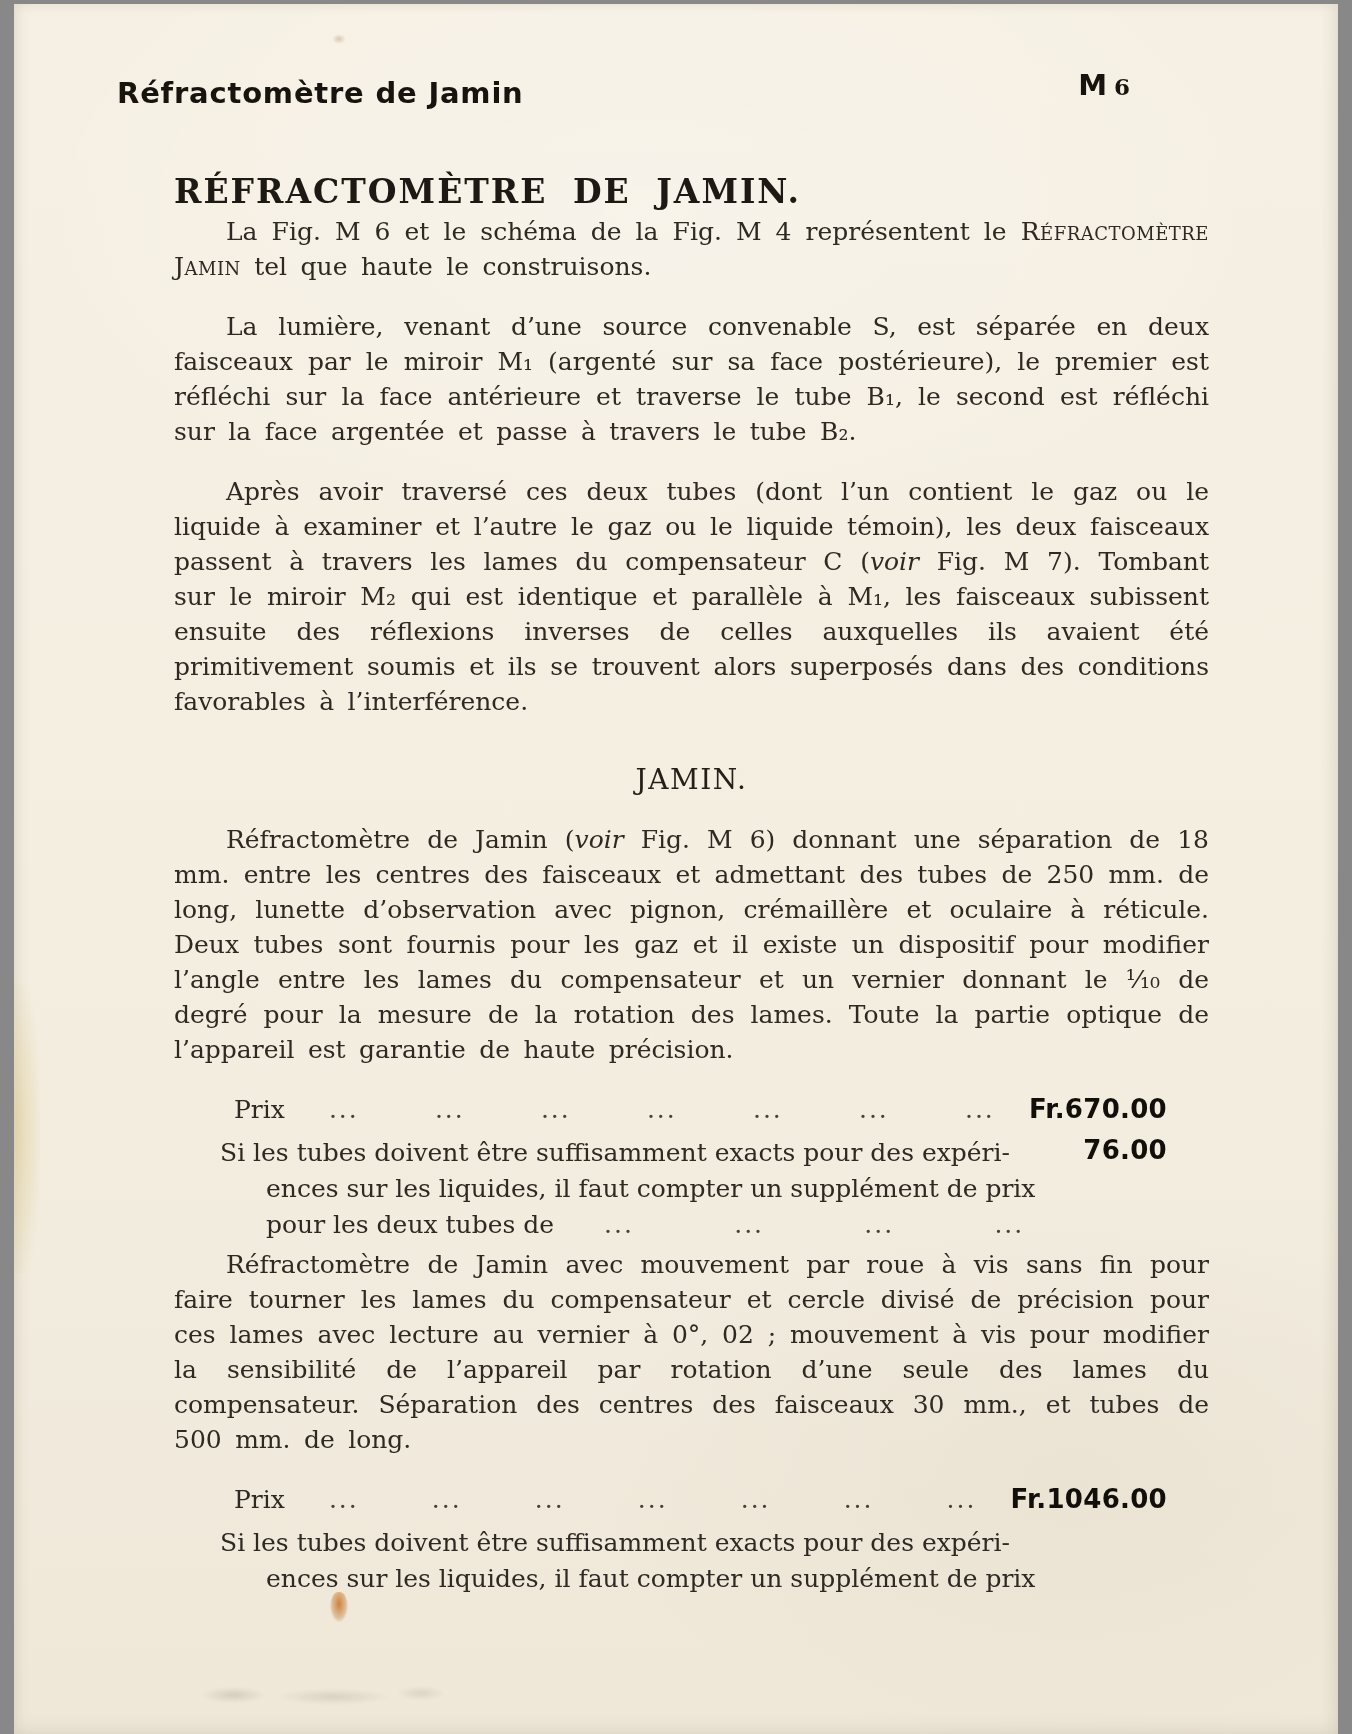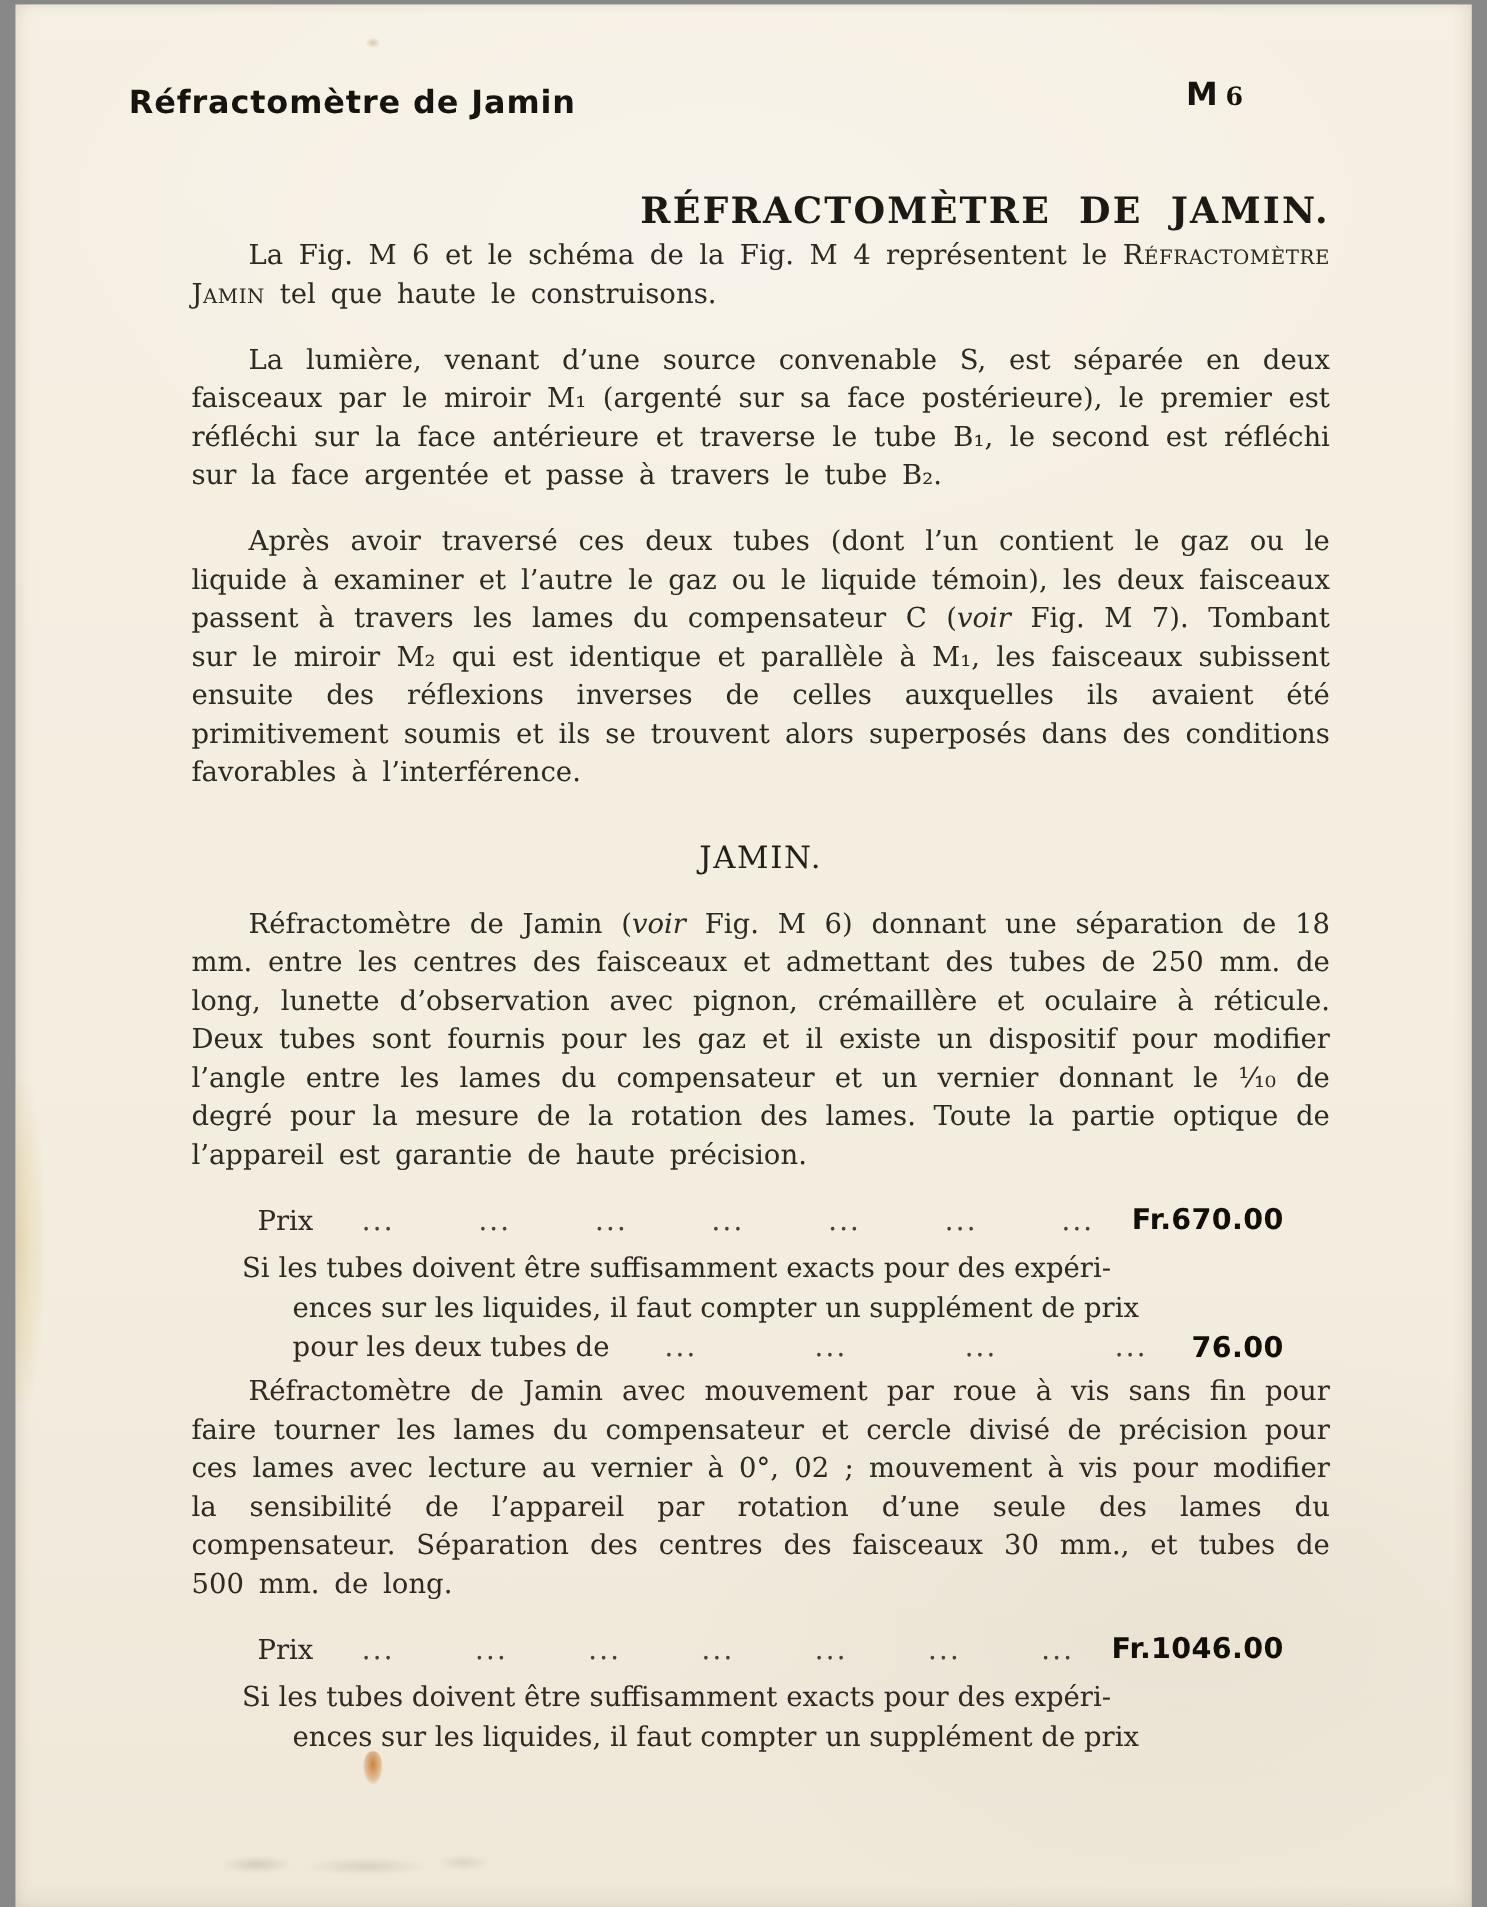--- a/index.html
+++ b/index.html
@@ -30,21 +30,21 @@
     color:#17140f; white-space:nowrap;
   }
   .header-right .ref-letter { font-family:"DejaVu Sans", sans-serif; font-weight:bold; font-size:29px; }
   .header-right .ref-number { font-family:"DejaVu Serif", serif; font-weight:bold; font-size:23px; margin-left:7px; }
 
   
   .content { position:absolute; left:160px; top:0; width:1035px; }
 
   .doc-title {
     margin-top:168px;
-    text-align:right;
+    text-align:left;
     font-size:33px; font-weight:bold;
     letter-spacing:2px; word-spacing:12px;
     color:#1d1914;
   }
 
   .body-text { font-size:25px; line-height:35px; text-align:justify; word-spacing:0.22em; }
 
   .intro { margin-top:30px; font-style:italic; text-indent:50px; }
   .para { margin-top:3px; text-indent:52px; }
   .smallcaps { font-variant:small-caps; letter-spacing:0.5px; }
@@ -72,23 +72,24 @@
   .dot-group { letter-spacing:2px; }
   .amount {
     font-family:"DejaVu Sans", sans-serif;
     font-weight:bold; font-size:26px;
     color:#120f0b; letter-spacing:0.3px;
     white-space:nowrap;
   }
 
   
   .supplement {
-    display:flex; align-items:flex-end;
+    display:flex; 
     margin:8px 0 4px 0;
     padding-right:42px;
+    gap:19px;
   }
   .supp-text { flex:1; font-size:25px; line-height:36px; }
   .supp-line1 { margin-left:46px; }
   .supp-line2 { margin-left:92px; }
   .supp-line3 { margin-left:92px; display:flex; align-items:baseline; }
   .supp-line3 .supp-leader { padding:0 40px 0 50px; }
   .supplement .amount { margin-bottom:2px; }
 
   
   .stain-orange {

